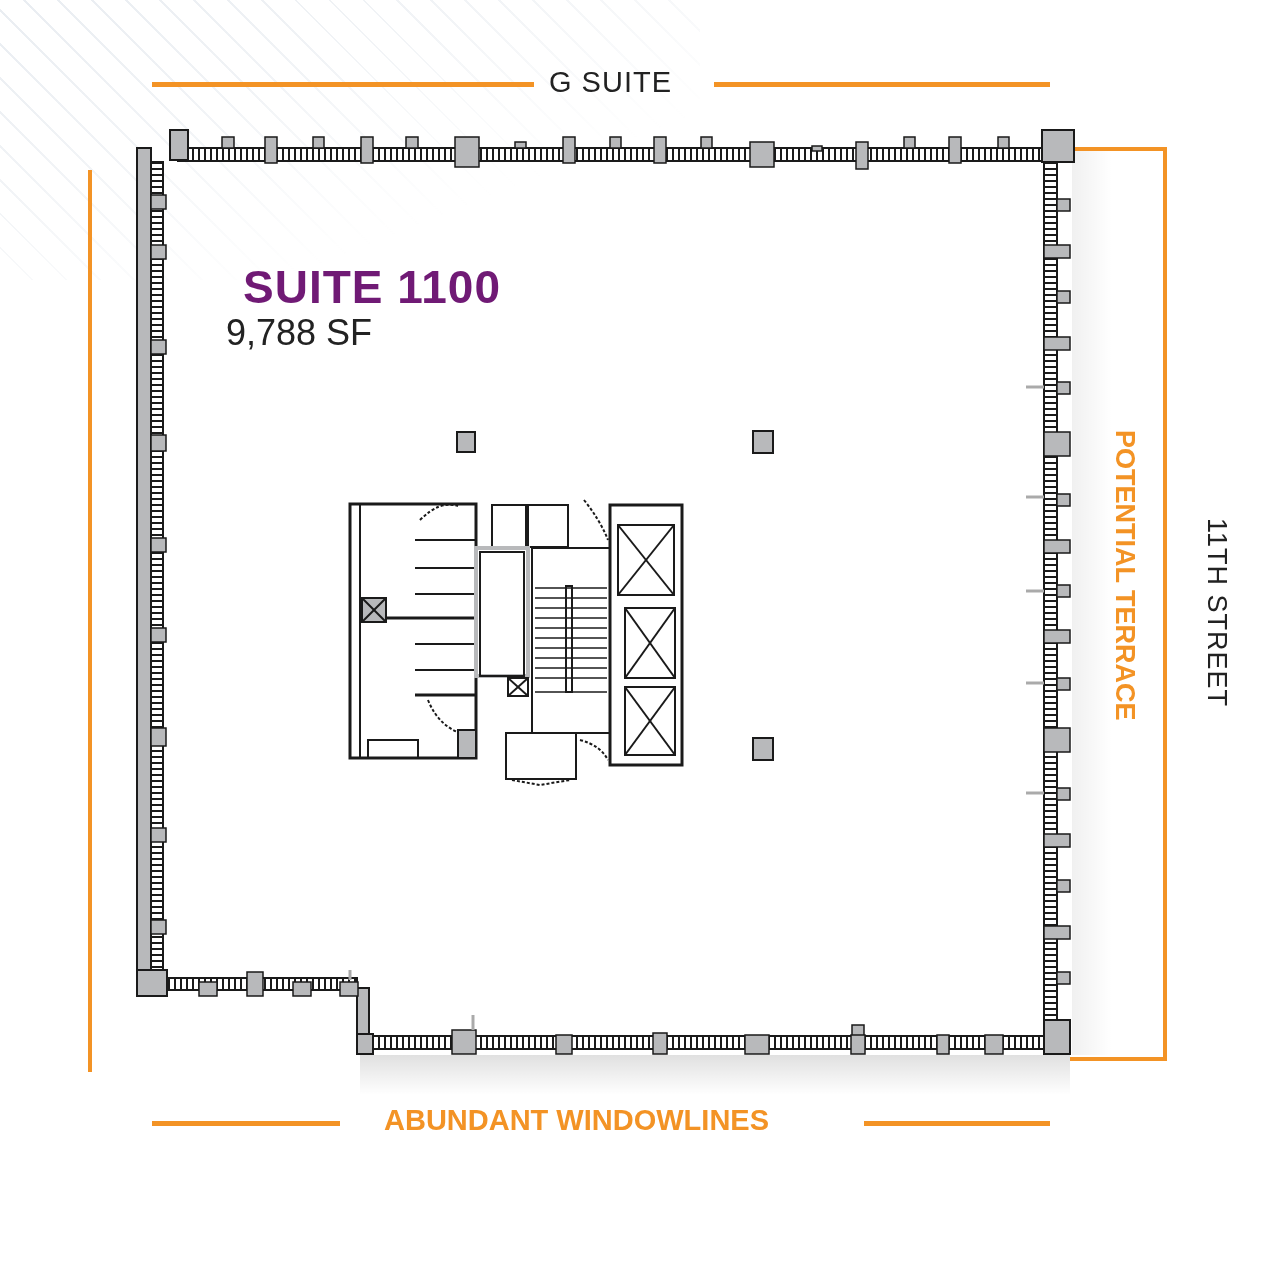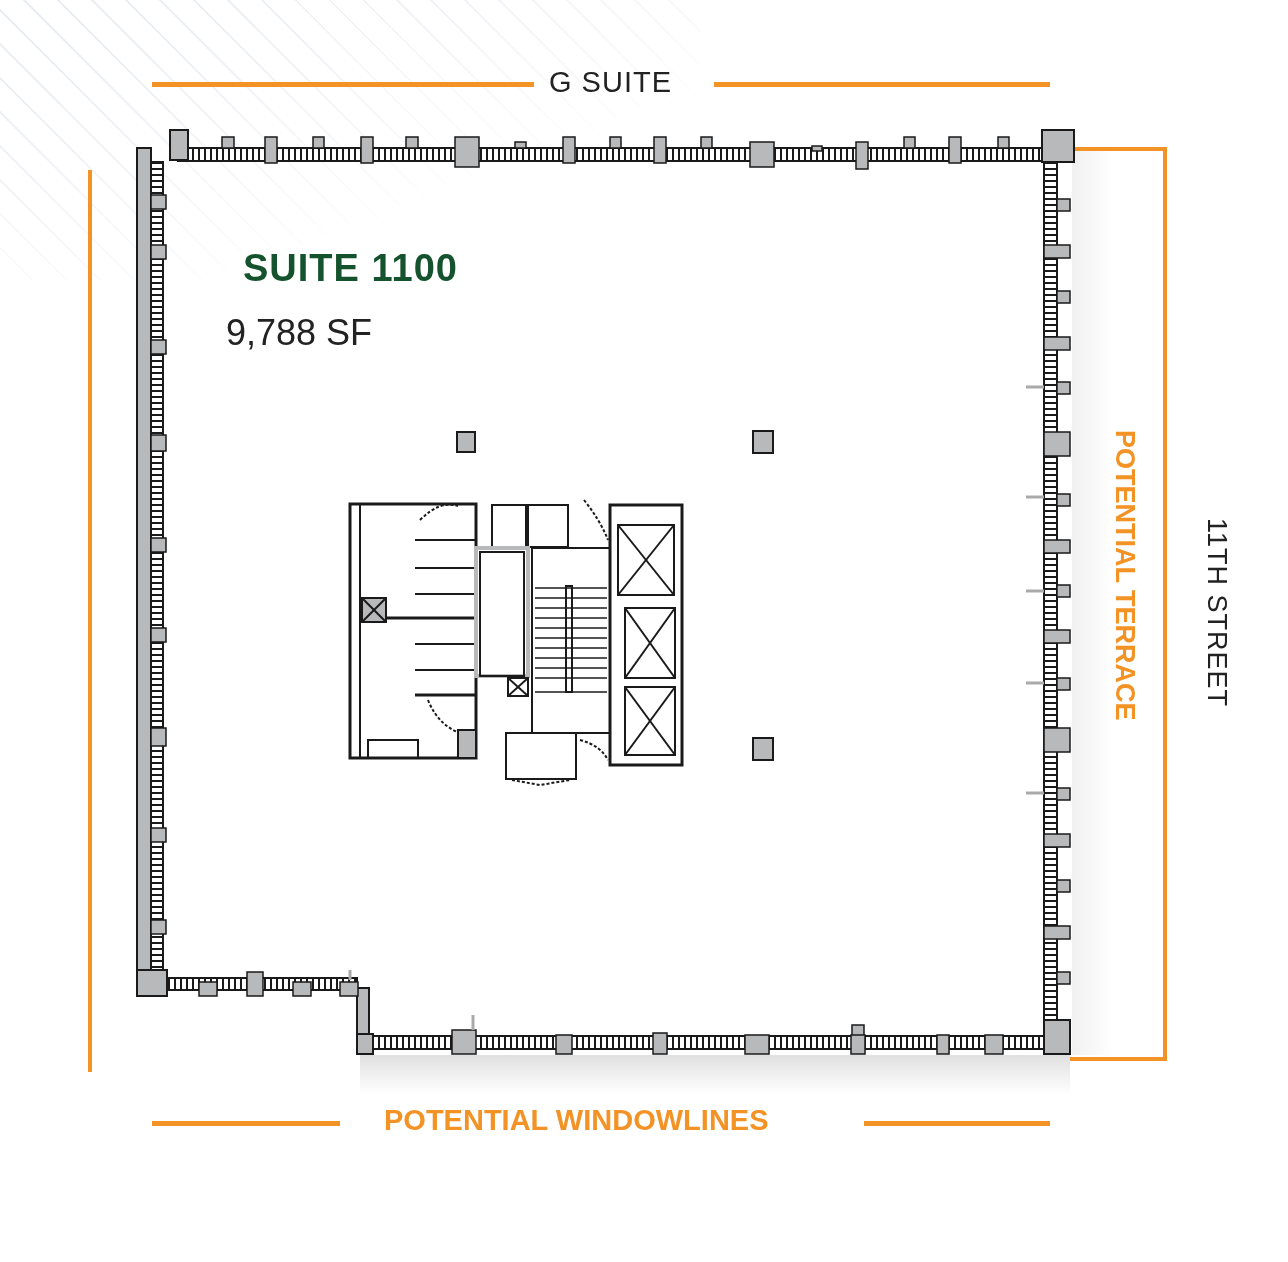--- a/index.html
+++ b/index.html
@@ -5,21 +5,21 @@
   html,body{margin:0;padding:0;background:#ffffff;}
   body{width:1288px;height:1262px;position:relative;overflow:hidden;font-family:"Liberation Sans",sans-serif;}
   .stripes{position:absolute;left:0;top:0;width:700px;height:280px;
     background:repeating-linear-gradient(45deg,rgba(220,225,232,0) 0 22px,rgba(215,222,230,0.55) 22px 24px);
     -webkit-mask-image:linear-gradient(to bottom right,#000 0%,rgba(0,0,0,0.6) 35%,transparent 70%);
     mask-image:linear-gradient(to bottom right,#000 0%,rgba(0,0,0,0.6) 35%,transparent 70%);}
   .oline{position:absolute;background:#f39325;}
   .street{position:absolute;color:#222;font-size:29px;letter-spacing:1px;font-weight:400;white-space:nowrap;}
   .accent{position:absolute;color:#f39325;font-weight:700;white-space:nowrap;}
   .rot{transform-origin:left top;transform:rotate(90deg);}
-  .suite-title{position:absolute;left:243px;top:247px;font-size:38px;font-weight:700;color:#14532d;letter-spacing:1px;}
+  .suite-title{position:absolute;left:243px;top:260px;font-size:46px;font-weight:700;color:#701a75;letter-spacing:1px;}
   .suite-area{position:absolute;left:226px;top:312px;font-size:36px;color:#222;}
   svg{position:absolute;left:0;top:0;}
   .shadow-b{position:absolute;left:360px;top:1055px;width:710px;height:40px;
     background:linear-gradient(to bottom,rgba(0,0,0,0.12),rgba(0,0,0,0));}
   .shadow-r{position:absolute;left:1072px;top:150px;width:40px;height:905px;
     background:linear-gradient(to right,rgba(0,0,0,0.06),rgba(0,0,0,0));}
 </style>
 </head>
 <body>
 
@@ -34,21 +34,21 @@
 <div class="oline" style="left:88px;top:170px;width:4px;height:902px;"></div>
 
 <div class="oline" style="left:1070px;top:147px;width:97px;height:4px;"></div>
 <div class="oline" style="left:1163px;top:147px;width:4px;height:914px;"></div>
 <div class="oline" style="left:1070px;top:1057px;width:97px;height:4px;"></div>
 
 <div class="accent rot" style="left:1140px;top:430px;font-size:27px;">POTENTIAL TERRACE</div>
 <div class="street rot" style="left:1232px;top:518px;font-size:27px;">11TH STREET</div>
 
 <div class="oline" style="left:152px;top:1121px;width:188px;height:5px;"></div>
-<div class="accent" style="left:384px;top:1104px;font-size:29px;">POTENTIAL WINDOWLINES</div>
+<div class="accent" style="left:384px;top:1104px;font-size:29px;">ABUNDANT WINDOWLINES</div>
 <div class="oline" style="left:864px;top:1121px;width:186px;height:5px;"></div>
 
 <svg width="1288" height="1262" viewBox="0 0 1288 1262">
   <defs>
     <pattern id="mullH" width="6" height="10" patternUnits="userSpaceOnUse">
       <rect width="6" height="10" fill="#fff"></rect>
       <rect x="0" y="0" width="2" height="10" fill="#1a1a1a"></rect>
     </pattern>
     <pattern id="mullV" width="10" height="6" patternUnits="userSpaceOnUse">
       <rect width="10" height="6" fill="#fff"></rect>

